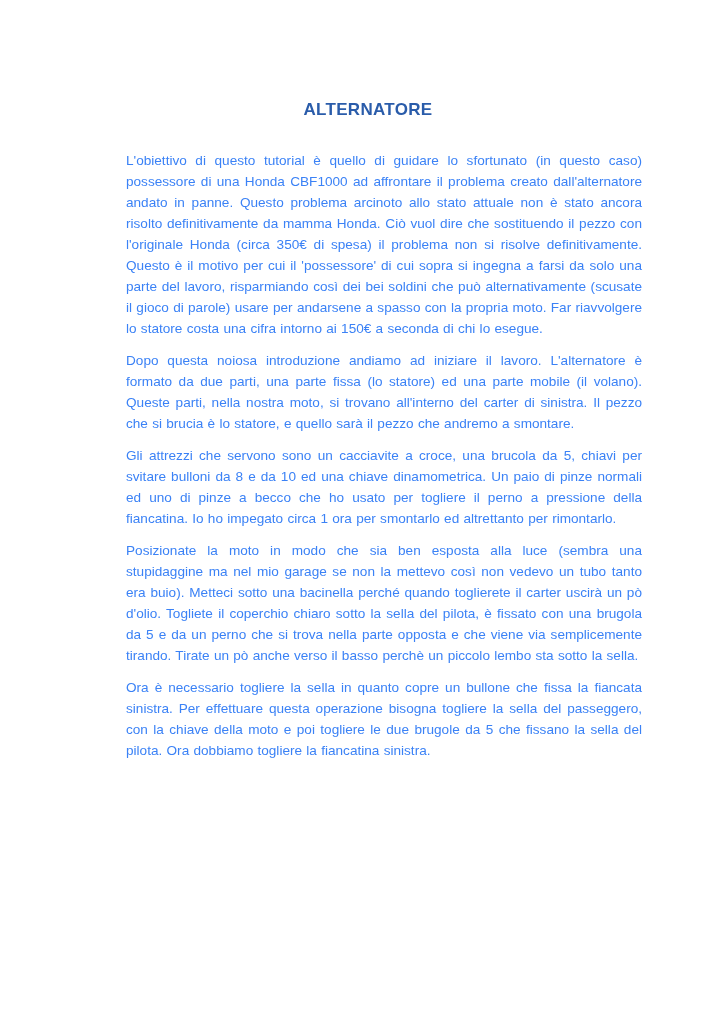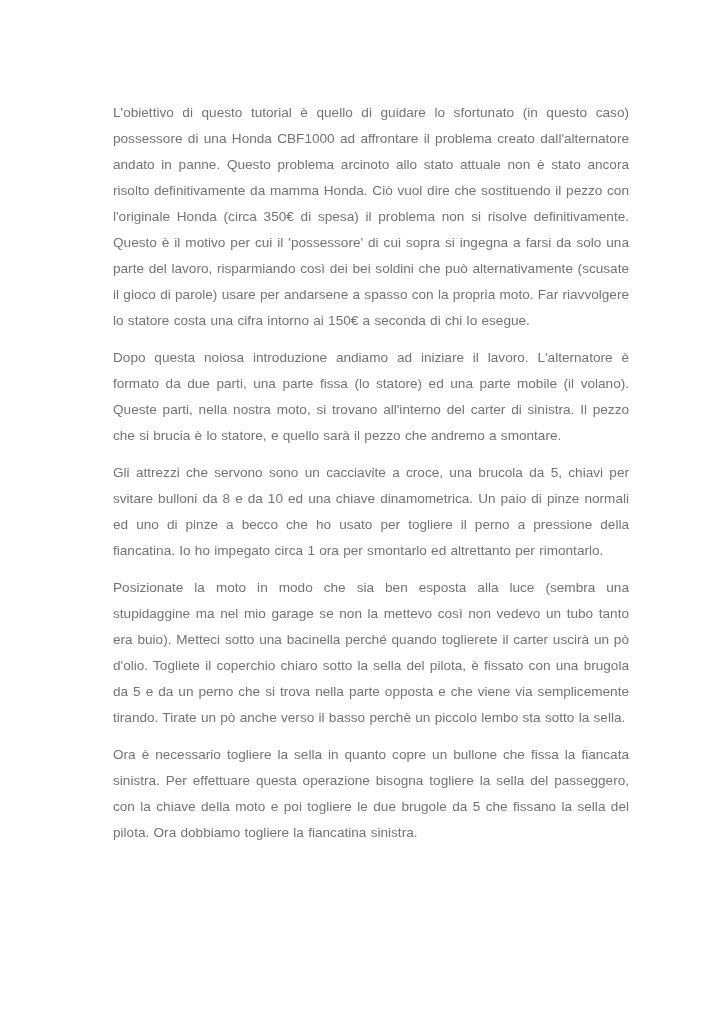--- a/index.html
+++ b/index.html
@@ -24,31 +24,32 @@
     color: #2a5caa;
     font-size: 17px;
     font-weight: 700;
     text-align: center;
     letter-spacing: 0.3px;
     margin: 0 0 30px 0;
   }
   .para {
     width: 516px;
     font-size: 13.6px;
-    line-height: 26px;
-    color: #737373;
+    line-height: 21px;
+    color: #3b82f6;
     text-align: justify;
-    margin: 0 0 11px 3px;
+    margin: 0 0 11px 16px;
     word-spacing: 0.5px;
   }
 </style>
 </head>
 <body>
 
 <div class="page">
+  <h1 class="doc-title">ALTERNATORE</h1>
 
   <p class="para">L'obiettivo di questo tutorial è quello di guidare lo sfortunato (in questo caso) possessore di una Honda CBF1000 ad affrontare il problema creato dall'alternatore andato in panne. Questo problema arcinoto allo stato attuale non è stato ancora risolto definitivamente da mamma Honda. Ciò vuol dire che sostituendo il pezzo con l'originale Honda (circa 350€ di spesa) il problema non si risolve definitivamente. Questo è il motivo per cui il 'possessore' di cui sopra si ingegna a farsi da solo una parte del lavoro, risparmiando così dei bei soldini che può alternativamente (scusate il gioco di parole) usare per andarsene a spasso con la propria moto. Far riavvolgere lo statore costa una cifra intorno ai 150€ a seconda di chi lo esegue.</p>
 
   <p class="para">Dopo questa noiosa introduzione andiamo ad iniziare il lavoro. L'alternatore è formato da due parti, una parte fissa (lo statore) ed una parte mobile (il volano). Queste parti, nella nostra moto, si trovano all'interno del carter di sinistra. Il pezzo che si brucia è lo statore, e quello sarà il pezzo che andremo a smontare.</p>
 
   <p class="para">Gli attrezzi che servono sono un cacciavite a croce, una brucola da 5, chiavi per svitare bulloni da 8 e da 10 ed una chiave dinamometrica. Un paio di pinze normali ed uno di pinze a becco che ho usato per togliere il perno a pressione della fiancatina. Io ho impegato circa 1 ora per smontarlo ed altrettanto per rimontarlo.</p>
 
   <p class="para">Posizionate la moto in modo che sia ben esposta alla luce (sembra una stupidaggine ma nel mio garage se non la mettevo così non vedevo un tubo tanto era buio). Metteci sotto una bacinella perché quando toglierete il carter uscirà un pò d'olio. Togliete il coperchio chiaro sotto la sella del pilota, è fissato con una brugola da 5 e da un perno che si trova nella parte opposta e che viene via semplicemente tirando. Tirate un pò anche verso il basso perchè un piccolo lembo sta sotto la sella.</p>
 
   <p class="para">Ora è necessario togliere la sella in quanto copre un bullone che fissa la fiancata sinistra. Per effettuare questa operazione bisogna togliere la sella del passeggero, con la chiave della moto e poi togliere le due brugole da 5 che fissano la sella del pilota. Ora dobbiamo togliere la fiancatina sinistra.</p>

